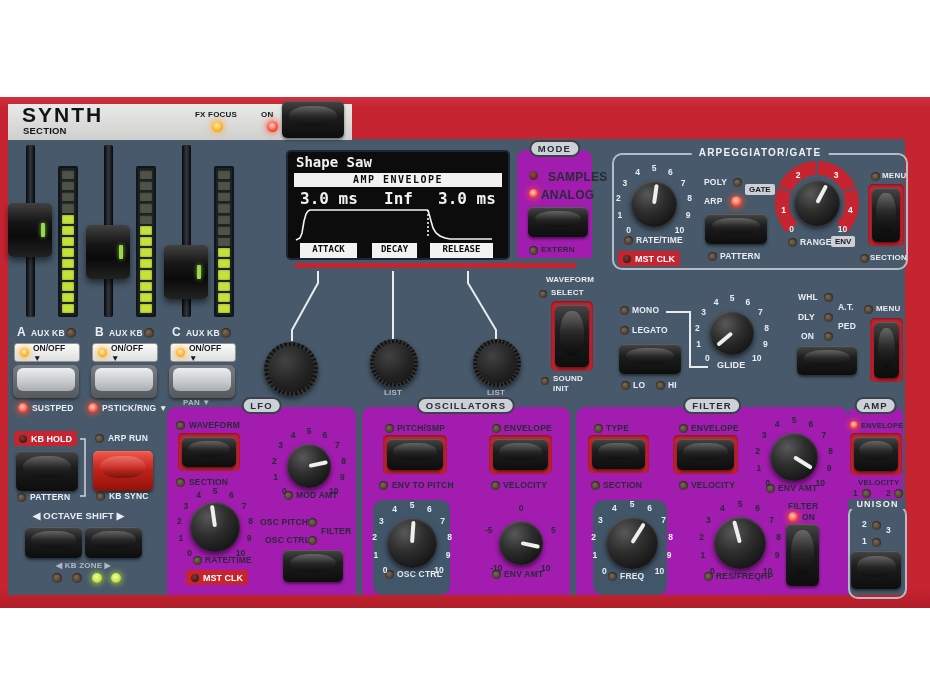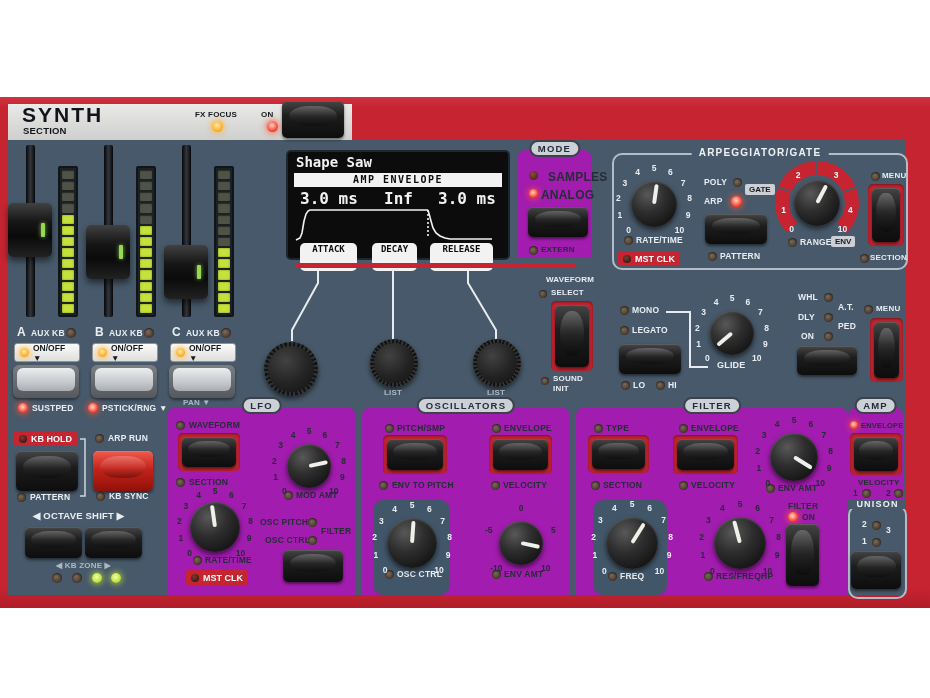--- a/index.html
+++ b/index.html
@@ -66,21 +66,21 @@
   .enc{position:absolute;border-radius:50%;background:repeating-conic-gradient(#303030 0 5deg,#131313 5deg 10deg);
        box-shadow:0 3px 5px rgba(0,0,0,.55);}
   .enc::after{content:"";position:absolute;left:4px;top:4px;right:4px;bottom:4px;border-radius:50%;
        background:radial-gradient(circle at 38% 32%,#424242,#232323 55%,#131313);}
   .disp{position:absolute;left:288px;top:152px;width:220px;height:106px;background:#0c0c0c;border-radius:3px;
        font-family:"DejaVu Sans Mono",monospace;color:#f2f2f2;box-shadow:0 0 0 2px #1d2730;}
   .d-title{position:absolute;left:8px;top:2px;font-size:14px;font-weight:bold;}
   .d-banner{position:absolute;left:6px;top:21px;width:208px;height:14px;background:#f2f2f2;color:#0c0c0c;
        font-size:10px;font-weight:bold;letter-spacing:1.5px;text-align:center;line-height:14px;}
   .d-val{position:absolute;top:37px;font-size:16px;font-weight:bold;}
-  .d-pill{position:absolute;top:91px;height:28px;background:#f2f2f2;color:#0c0c0c;border-radius:5px;
+  .d-pill{position:absolute;top:91px;height:15px;background:#f2f2f2;color:#0c0c0c;border-radius:0;
        font-size:9px;font-weight:bold;text-align:center;line-height:13px;}
 </style>
 </head>
 <body>
 
 <div class="stage">
   <div class="A chassis"></div>
   <div class="A panel"></div>
 
   <div class="A hdr"></div>

